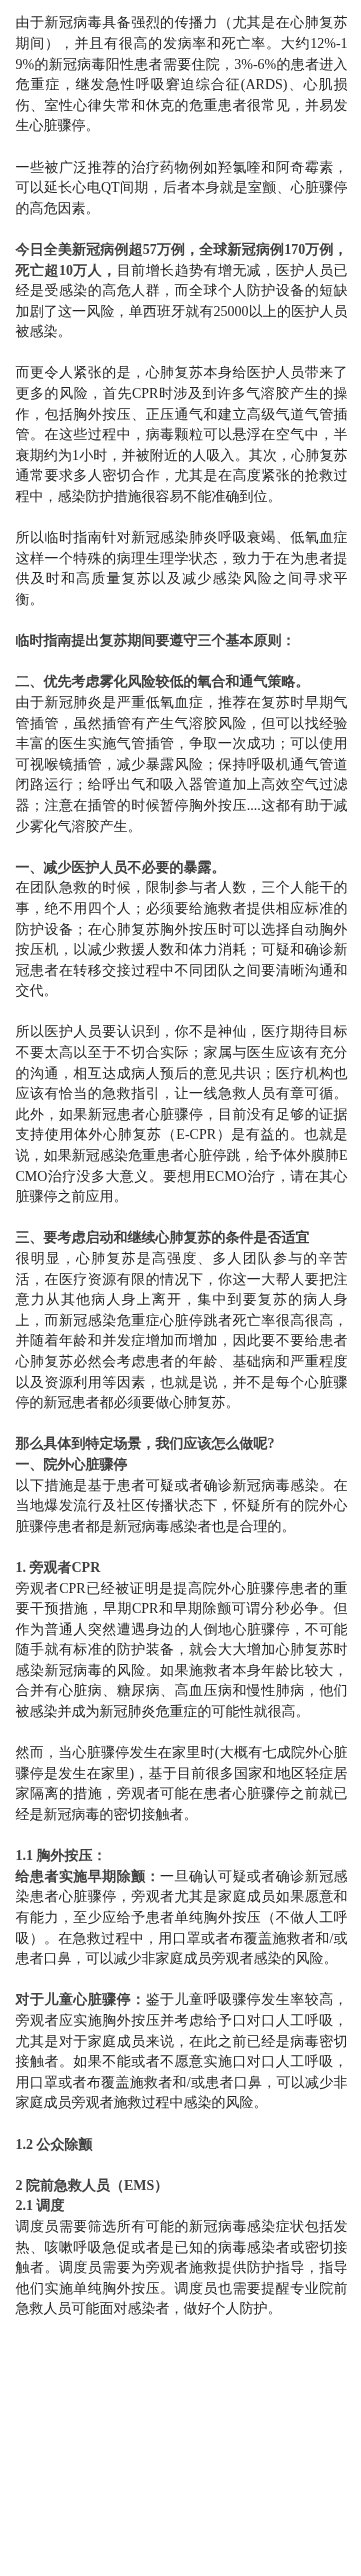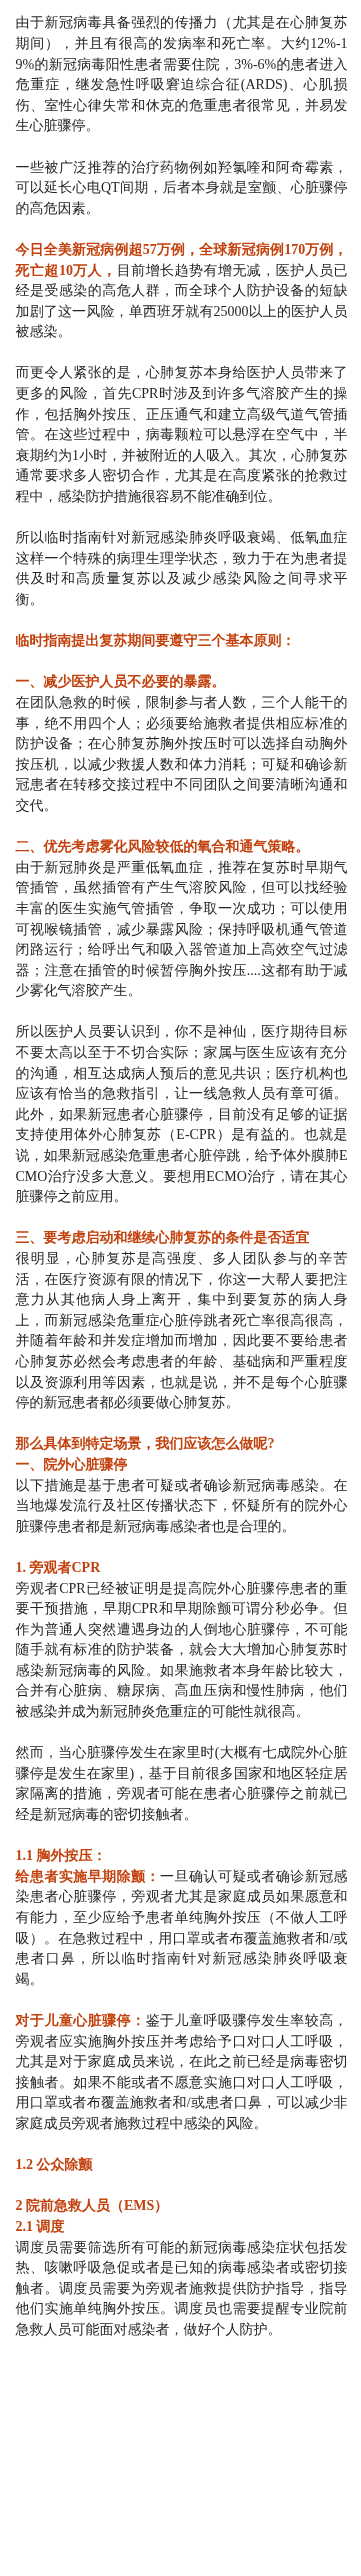--- a/index.html
+++ b/index.html
@@ -22,38 +22,38 @@
     word-break: break-all;
   }
   .article p {
     margin: 0 0 20.6px 0;
   }
   .article p:last-child {
     margin-bottom: 0;
   }
   .article strong {
     font-weight: 700;
-    color: #c2410c;
+    color: #404040;
   }
 </style>
 </head>
 <body>
 
 <div class="article">
     <p><span>由于新冠病毒具备强烈的传播力（尤其是在心肺复苏期间），并且有很高的发病率和死亡率。大约12%-19%的新冠病毒阳性患者需要住院，3%-6%的患者进入危重症，继发急性呼吸窘迫综合征(ARDS)、心肌损伤、室性心律失常和休克的危重患者很常见，并易发生心脏骤停。</span></p>
     <p><span>一些被广泛推荐的治疗药物例如羟氯喹和阿奇霉素，可以延长心电QT间期，后者本身就是室颤、心脏骤停的高危因素。</span></p>
     <p><strong>今日全美新冠病例超57万例，全球新冠病例170万例，死亡超10万人，</strong><span>目前增长趋势有增无减，医护人员已经是受感染的高危人群，而全球个人防护设备的短缺加剧了这一风险，单西班牙就有25000以上的医护人员被感染。</span></p>
     <p><span>而更令人紧张的是，心肺复苏本身给医护人员带来了更多的风险，首先CPR时涉及到许多气溶胶产生的操作，包括胸外按压、正压通气和建立高级气道气管插管。在这些过程中，病毒颗粒可以悬浮在空气中，半衰期约为1小时，并被附近的人吸入。其次，心肺复苏通常要求多人密切合作，尤其是在高度紧张的抢救过程中，感染防护措施很容易不能准确到位。</span></p>
     <p><span>所以临时指南针对新冠感染肺炎呼吸衰竭、低氧血症这样一个特殊的病理生理学状态，致力于在为患者提供及时和高质量复苏以及减少感染风险之间寻求平衡。</span></p>
     <p><strong>临时指南提出复苏期间要遵守三个基本原则：</strong></p>
+    <p><strong>二、优先考虑雾化风险较低的氧合和通气策略。</strong><br><span>由于新冠肺炎是严重低氧血症，推荐在复苏时早期气管插管，虽然插管有产生气溶胶风险，但可以找经验丰富的医生实施气管插管，争取一次成功；可以使用可视喉镜插管，减少暴露风险；保持呼吸机通气管道闭路运行；给呼出气和吸入器管道加上高效空气过滤器；注意在插管的时候暂停胸外按压....这都有助于减少雾化气溶胶产生。</span></p>
     <p><strong>一、减少医护人员不必要的暴露。</strong><br><span>在团队急救的时候，限制参与者人数，三个人能干的事，绝不用四个人；必须要给施救者提供相应标准的防护设备；在心肺复苏胸外按压时可以选择自动胸外按压机，以减少救援人数和体力消耗；可疑和确诊新冠患者在转移交接过程中不同团队之间要清晰沟通和交代。</span></p>
-    <p><strong>二、优先考虑雾化风险较低的氧合和通气策略。</strong><br><span>由于新冠肺炎是严重低氧血症，推荐在复苏时早期气管插管，虽然插管有产生气溶胶风险，但可以找经验丰富的医生实施气管插管，争取一次成功；可以使用可视喉镜插管，减少暴露风险；保持呼吸机通气管道闭路运行；给呼出气和吸入器管道加上高效空气过滤器；注意在插管的时候暂停胸外按压....这都有助于减少雾化气溶胶产生。</span></p>
     <p><span>所以医护人员要认识到，你不是神仙，医疗期待目标不要太高以至于不切合实际；家属与医生应该有充分的沟通，相互达成病人预后的意见共识；医疗机构也应该有恰当的急救指引，让一线急救人员有章可循。此外，如果新冠患者心脏骤停，目前没有足够的证据支持使用体外心肺复苏（E-CPR）是有益的。也就是说，如果新冠感染危重患者心脏停跳，给予体外膜肺ECMO治疗没多大意义。要想用ECMO治疗，请在其心脏骤停之前应用。</span></p>
     <p><strong>三、要考虑启动和继续心肺复苏的条件是否适宜</strong><br><span>很明显，心肺复苏是高强度、多人团队参与的辛苦活，在医疗资源有限的情况下，你这一大帮人要把注意力从其他病人身上离开，集中到要复苏的病人身上，而新冠感染危重症心脏停跳者死亡率很高很高，并随着年龄和并发症增加而增加，因此要不要给患者心肺复苏必然会考虑患者的年龄、基础病和严重程度以及资源利用等因素，也就是说，并不是每个心脏骤停的新冠患者都必须要做心肺复苏。</span></p>
     <p><strong>那么具体到特定场景，我们应该怎么做呢?</strong><br><strong>一、院外心脏骤停</strong><br><span>以下措施是基于患者可疑或者确诊新冠病毒感染。在当地爆发流行及社区传播状态下，怀疑所有的院外心脏骤停患者都是新冠病毒感染者也是合理的。</span></p>
     <p><strong>1. 旁观者CPR</strong><br><span>旁观者CPR已经被证明是提高院外心脏骤停患者的重要干预措施，早期CPR和早期除颤可谓分秒必争。但作为普通人突然遭遇身边的人倒地心脏骤停，不可能随手就有标准的防护装备，就会大大增加心肺复苏时感染新冠病毒的风险。如果施救者本身年龄比较大，合并有心脏病、糖尿病、高血压病和慢性肺病，他们被感染并成为新冠肺炎危重症的可能性就很高。</span></p>
     <p><span>然而，当心脏骤停发生在家里时(大概有七成院外心脏骤停是发生在家里)，基于目前很多国家和地区轻症居家隔离的措施，旁观者可能在患者心脏骤停之前就已经是新冠病毒的密切接触者。</span></p>
-    <p><strong>1.1 胸外按压：</strong><br><strong>给患者实施早期除颤：</strong><span>一旦确认可疑或者确诊新冠感染患者心脏骤停，旁观者尤其是家庭成员如果愿意和有能力，至少应给予患者单纯胸外按压（不做人工呼吸）。在急救过程中，用口罩或者布覆盖施救者和/或患者口鼻，所以临时指南针对新冠感染肺炎呼吸衰竭。</span></p>
+    <p><strong>1.1 胸外按压：</strong><br><strong>给患者实施早期除颤：</strong><span>一旦确认可疑或者确诊新冠感染患者心脏骤停，旁观者尤其是家庭成员如果愿意和有能力，至少应给予患者单纯胸外按压（不做人工呼吸）。在急救过程中，用口罩或者布覆盖施救者和/或患者口鼻，可以减少非家庭成员旁观者感染的风险。</span></p>
     <p><strong>对于儿童心脏骤停：</strong><span>鉴于儿童呼吸骤停发生率较高，旁观者应实施胸外按压并考虑给予口对口人工呼吸，尤其是对于家庭成员来说，在此之前已经是病毒密切接触者。如果不能或者不愿意实施口对口人工呼吸，用口罩或者布覆盖施救者和/或患者口鼻，可以减少非家庭成员旁观者施救过程中感染的风险。</span></p>
     <p><strong>1.2 公众除颤</strong><br></p>
     <p><strong>2 院前急救人员（EMS）</strong><br><strong>2.1  调度</strong><br><span>调度员需要筛选所有可能的新冠病毒感染症状包括发热、咳嗽呼吸急促或者是已知的病毒感染者或密切接触者。调度员需要为旁观者施救提供防护指导，指导他们实施单纯胸外按压。调度员也需要提醒专业院前急救人员可能面对感染者，做好个人防护。</span></p>
   </div>
 
 
 </body></html>

